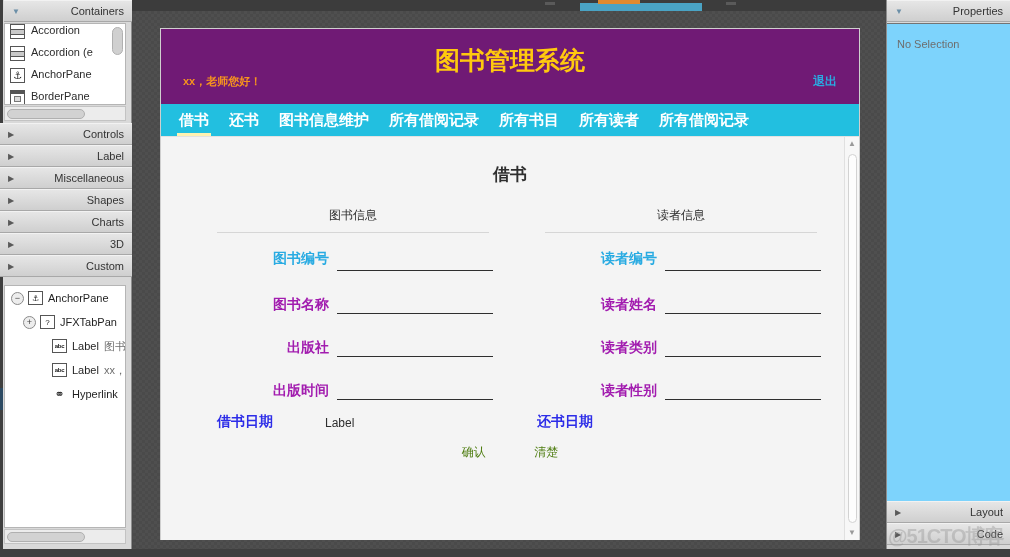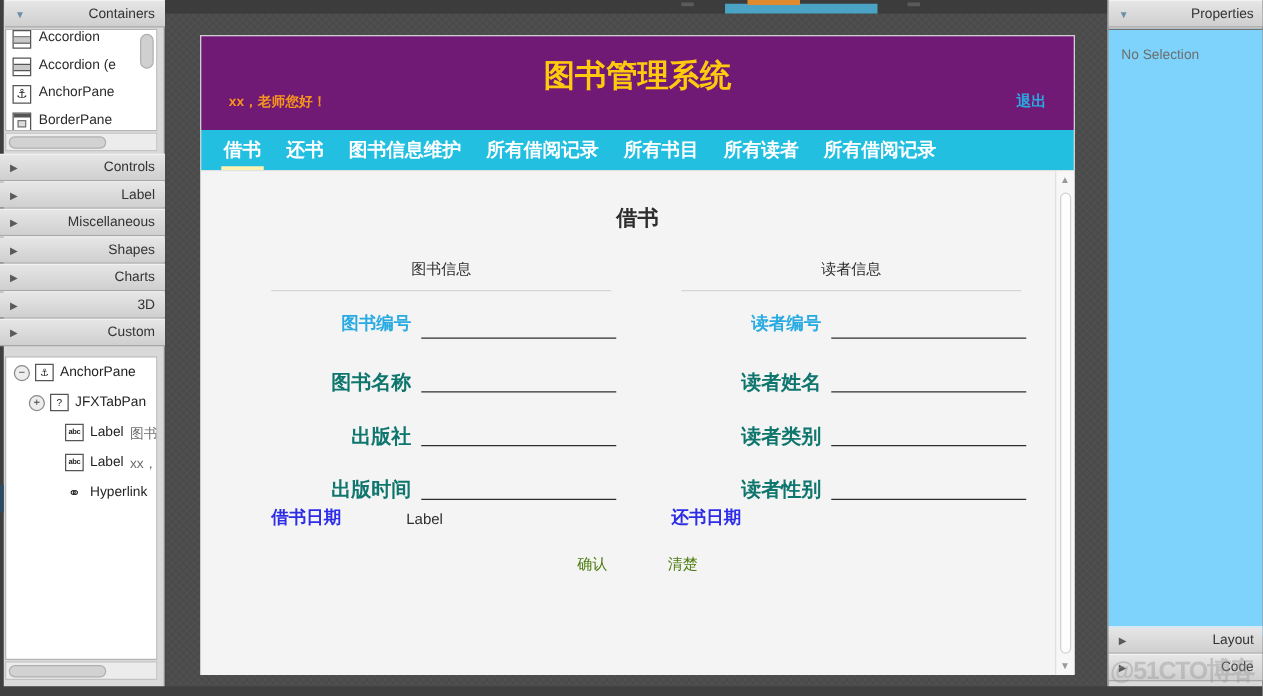--- a/index.html
+++ b/index.html
@@ -162,29 +162,29 @@
   .col.right-col { left: 370px; }
   .col-title {
     text-align: center; font-size: 12px; color: #2e2e2e;
     padding-bottom: 8px;
   }
   .col-rule { height: 1px; background: #d6d6d6; margin: 0 14px 16px 14px; }
 
   .field { position: relative; height: 43px; }
   .field-label {
     position: absolute; left: 0; width: 126px; text-align: right;
-    font-size: 16px; color: #0f766e; font-weight: bold; top: 4px;
+    font-size: 14px; color: #a21caf; font-weight: bold; top: 4px;
   }
   .field-label.primary { color: #29ABE2; font-size: 14px; top: 1px; }
   .field-line {
     position: absolute; left: 134px; right: 10px; top: 21px;
     height: 1px; background: #2e2e2e;
   }
 
-  .date-row { position: absolute; top: 268px; left: 0; right: 0; height: 26px; }
+  .date-row { position: absolute; top: 276px; left: 0; right: 0; height: 26px; }
   .date-label {
     position: absolute; font-size: 14px; font-weight: bold; color: #2D2DE8;
   }
   .date-label.borrow { left: 56px; }
   .date-label.ret { left: 376px; }
   .date-value { position: absolute; left: 164px; top: 3px; font-size: 12px; color: #2e2e2e; }
 
   .btn-row { position: absolute; top: 305px; left: 0; right: 0; text-align: center; }
   .btn {
     display: inline-block; font-size: 12px; color: #4d7c0f; margin: 0 22px;

